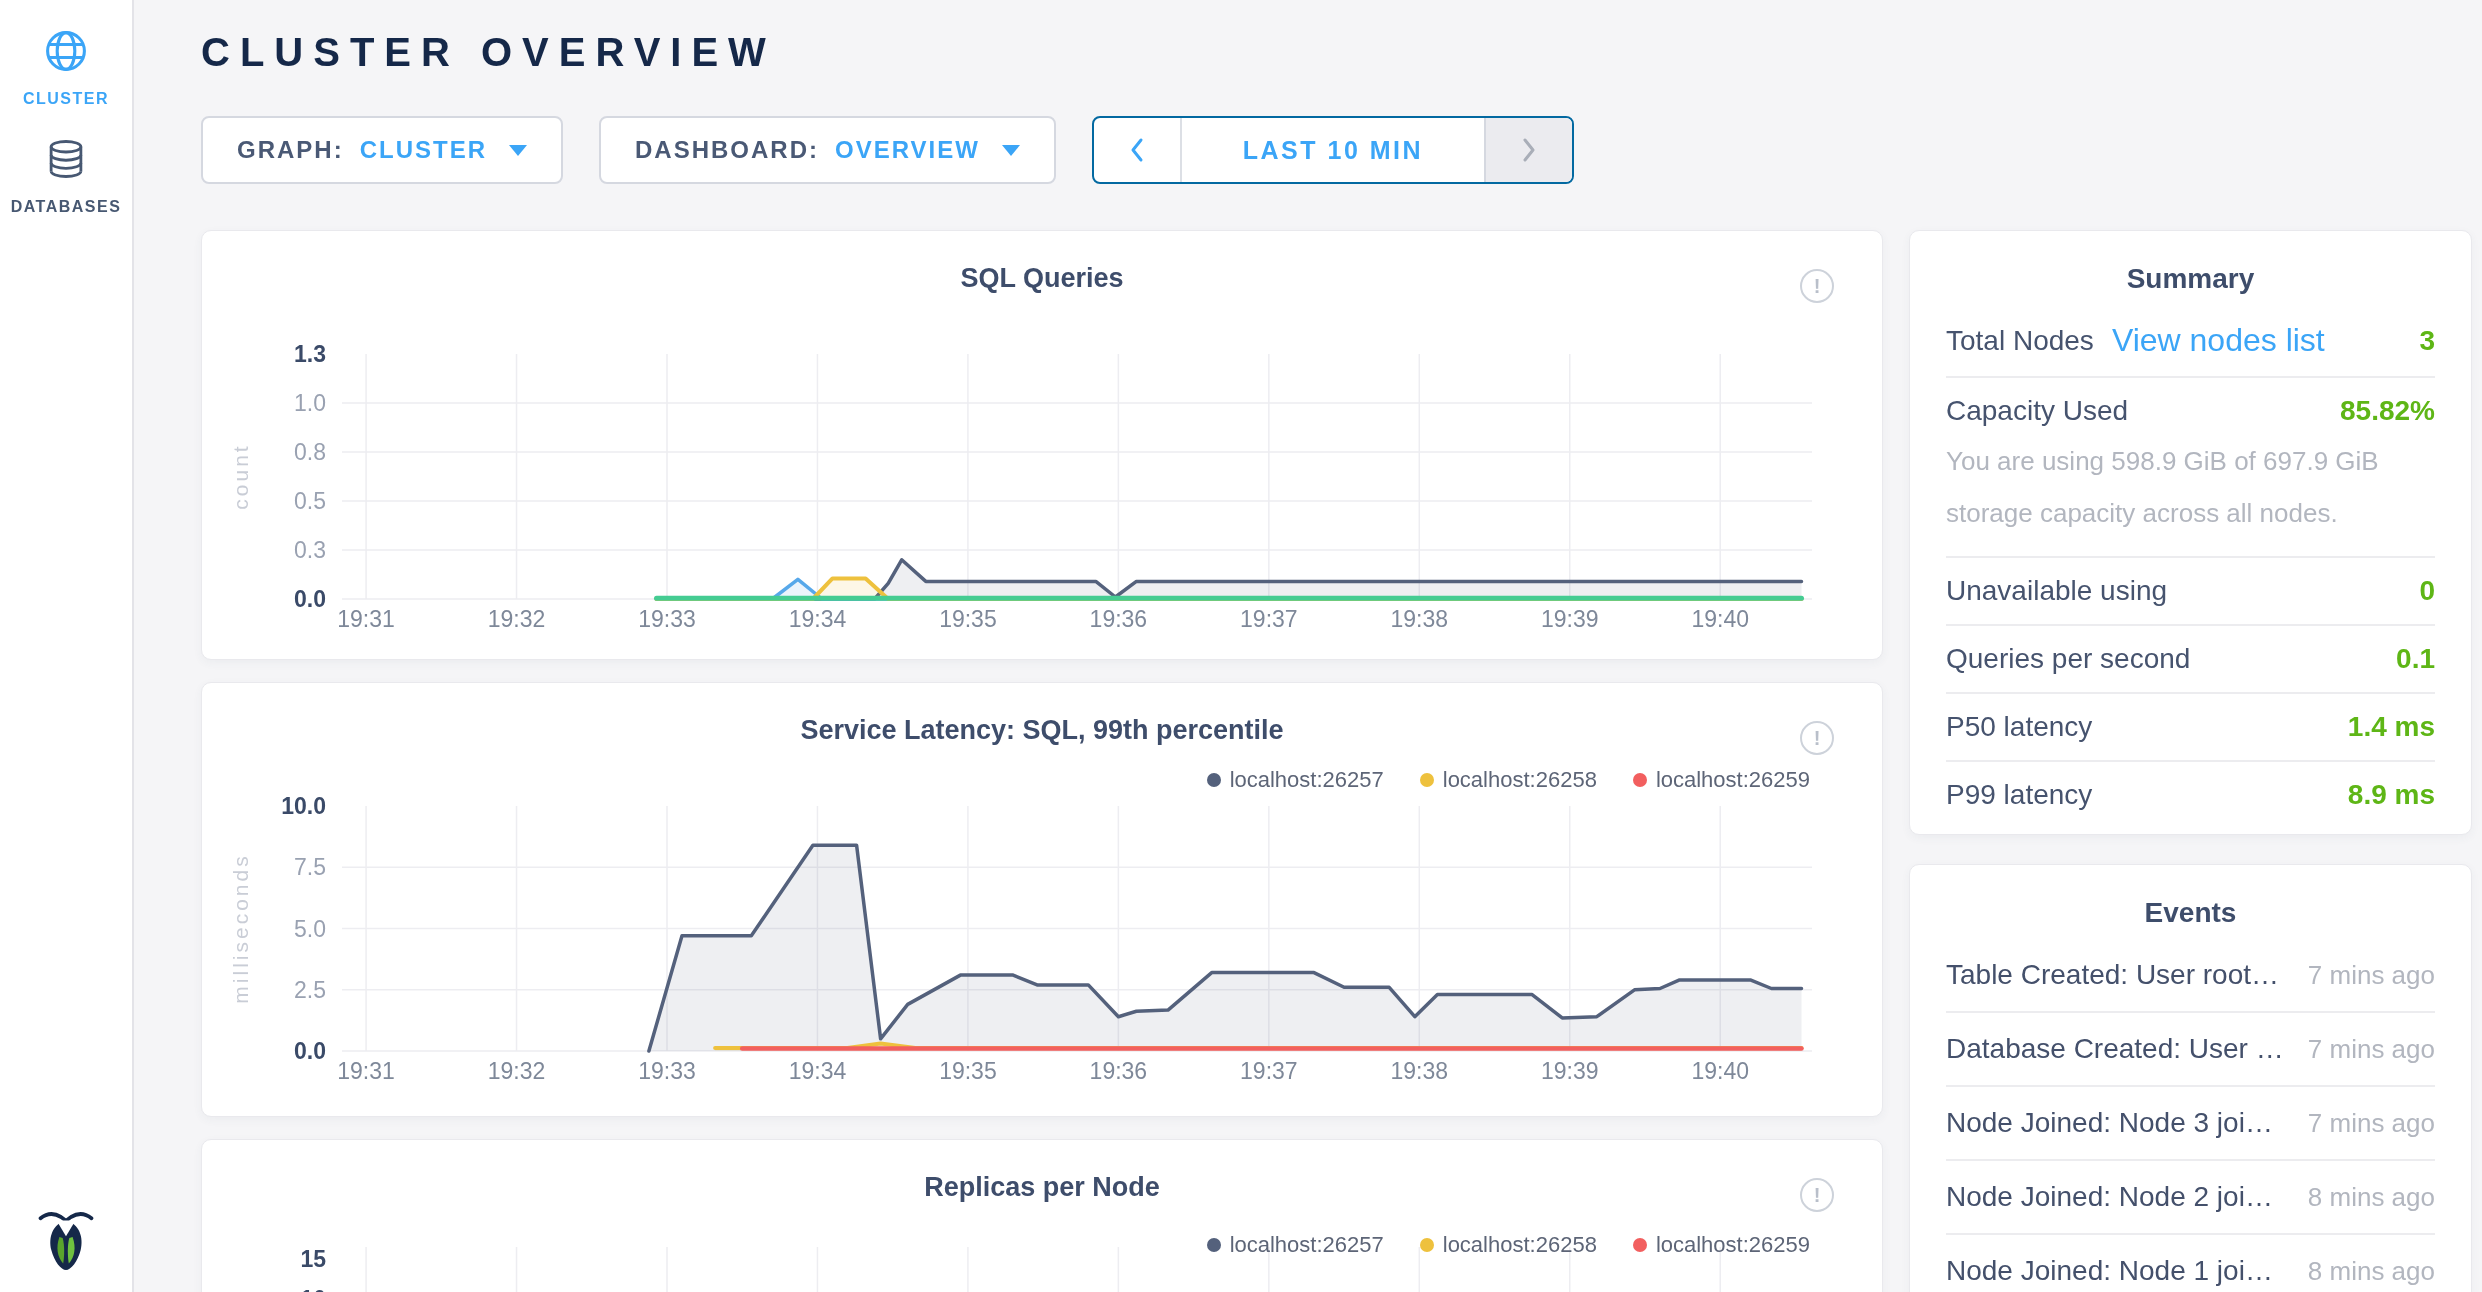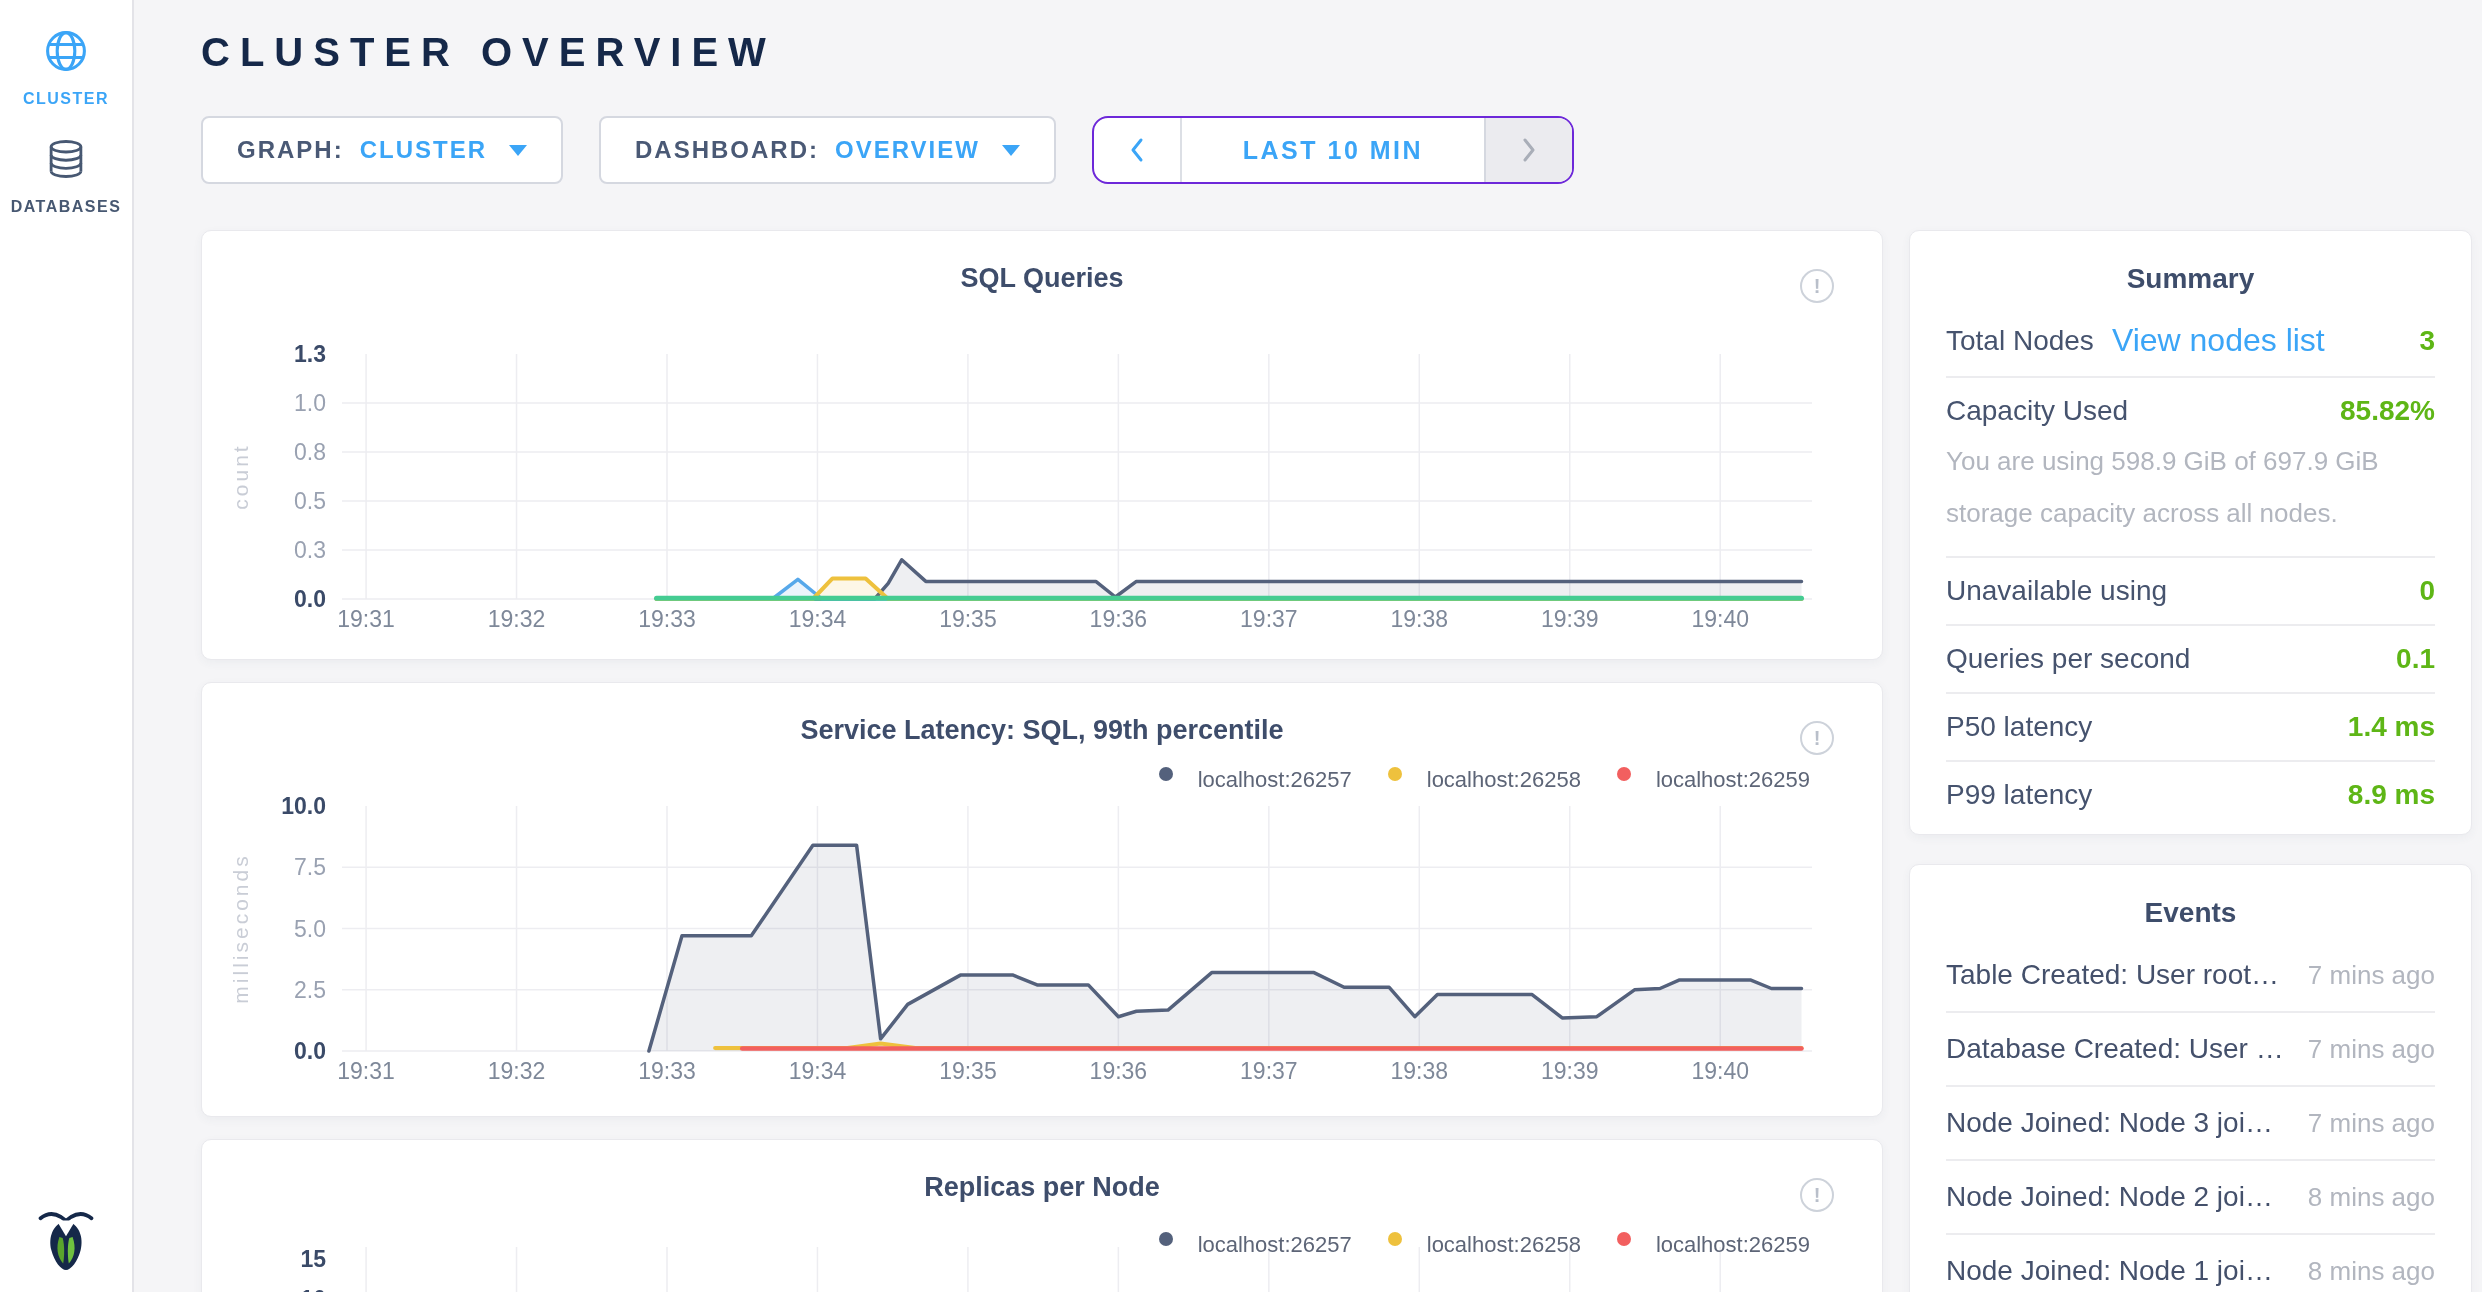--- a/index.html
+++ b/index.html
@@ -19,40 +19,40 @@
   
   .main{position:absolute;left:134px;top:0;right:0;bottom:0;padding-left:67px;}
   .page-title{font-size:40px;font-weight:800;letter-spacing:10px;color:#152849;margin:28px 0 0 0;line-height:48px;}
   .controls{display:flex;margin-top:40px;gap:36px;align-items:center;}
   .dropdown{height:64px;background:#fff;border:2px solid #d5d8e0;border-radius:8px;
     display:flex;align-items:center;padding:0 34px;cursor:pointer;}
   .dd-label{font-size:24px;font-weight:bold;letter-spacing:2px;color:#4a5975;margin-right:16px;}
   .dd-value{font-size:24px;font-weight:bold;letter-spacing:2px;color:#3ba5f7;}
   .caret{width:0;height:0;border-left:9px solid transparent;border-right:9px solid transparent;
     border-top:11px solid #3ba5f7;margin-left:22px;}
-  .time-selector{display:flex;height:64px;background:#fff;border:2px solid #6d28d9;border-radius:16px;overflow:hidden;}
+  .time-selector{display:flex;height:64px;background:#fff;border:2px solid #0369a1;border-radius:8px;overflow:hidden;}
   .ts-btn{width:86px;display:flex;align-items:center;justify-content:center;cursor:pointer;}
   .ts-btn.prev{border-right:2px solid #dcdfe5;}
   .ts-btn.next{border-left:2px solid #d5d8e0;background:#ebebef;}
   .ts-label{width:302px;display:flex;align-items:center;justify-content:center;
     font-size:25px;font-weight:bold;letter-spacing:2.5px;color:#3ba5f7;cursor:pointer;}
   
   .content-row{display:flex;margin-top:46px;gap:26px;}
   .charts-col{width:1682px;flex:none;}
   .right-col{width:563px;flex:none;}
   .card{background:#fff;border:1px solid #e9e9ed;border-radius:10px;
     box-shadow:0 3px 10px rgba(60,70,90,0.05);position:relative;box-sizing:border-box;}
   .chart-card{margin-bottom:22px;overflow:hidden;}
   .chart-title{position:absolute;top:32px;left:0;right:0;text-align:center;
     font-size:27px;font-weight:bold;color:#3e4d6b;}
   .info-icon{position:absolute;top:38px;right:48px;width:30px;height:30px;border:2px solid #cdd2da;
     border-radius:50%;color:#b9bfca;font-size:20px;font-weight:bold;
     display:flex;align-items:center;justify-content:center;cursor:pointer;}
   .legend{position:absolute;right:72px;display:flex;gap:36px;}
-  .legend-item{display:flex;gap:25px;font-size:22px;color:#5d6577;}
+  .legend-item{display:flex;align-items:center;gap:9px;font-size:22px;color:#5d6577;}
   .legend-dot{width:14px;height:14px;border-radius:50%;}
   .chart-svg-holder{position:absolute;left:0;top:0;}
   
   .panel-title{text-align:center;font-size:28px;font-weight:bold;color:#3e4d6b;padding-top:32px;}
   .panel-rows{padding:10px 36px 6px 36px;}
   .srow{padding:17px 0;border-bottom:2px solid #ececef;}
   .srow:last-child{border-bottom:none;}
   .srow-main{display:flex;align-items:center;}
   .srow-label{font-size:28px;color:#46536e;}
   .srow-link{font-size:32px;color:#3ba5f7;margin-left:18px;cursor:pointer;}

